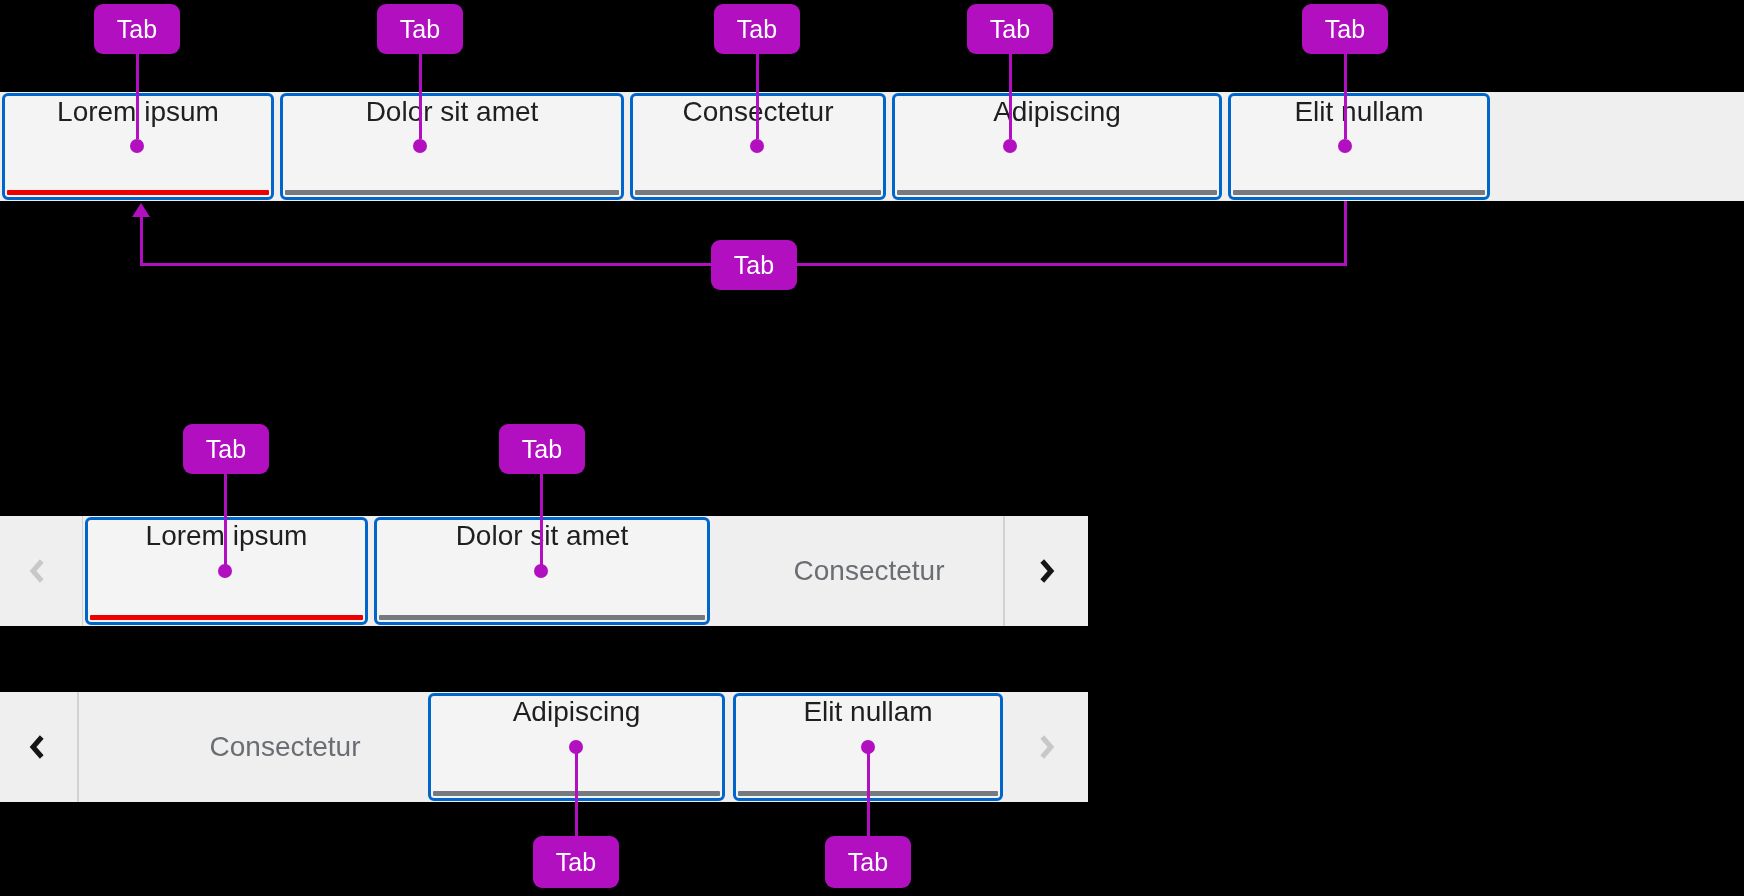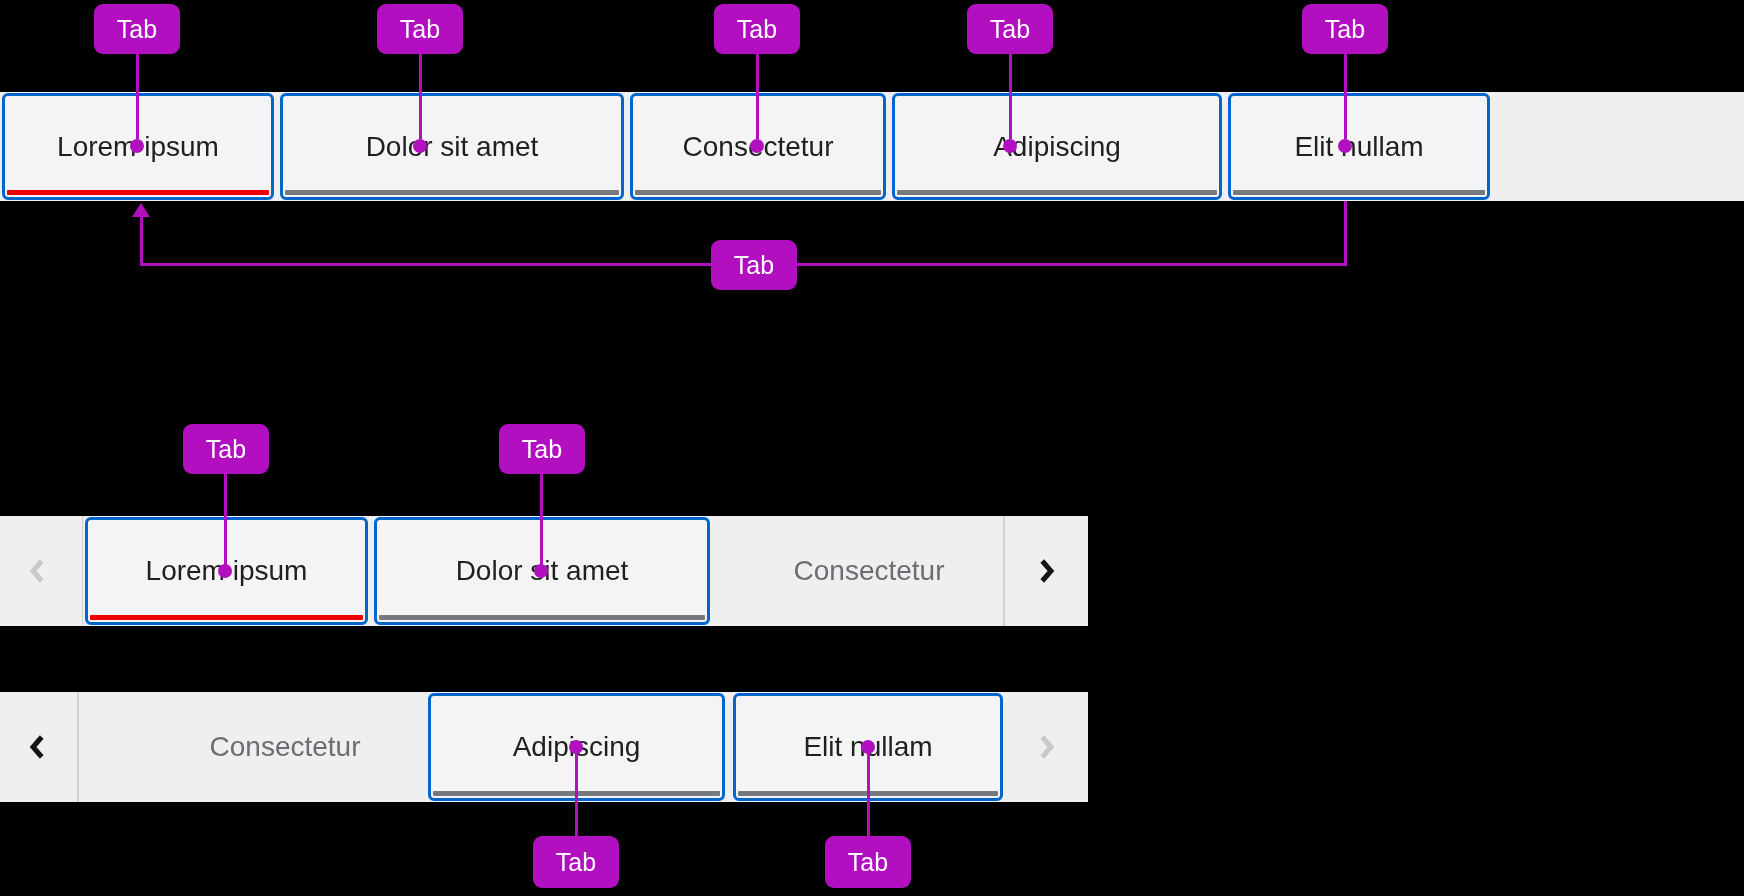--- a/index.html
+++ b/index.html
@@ -7,21 +7,21 @@
     position:relative;width:1744px;height:896px;background:#000;overflow:hidden;
     font-family:"Liberation Sans",sans-serif;
     --annotation:#b10fc0;--tab_border:#0066cc;--active_underline:#ee0000;
     --inactive_underline:#76797e;--bar_bg:#efefef;--tab_bg:#f4f4f4;
     --tab_text:#1f1f1f;--muted_text:#6a6e73;--divider:#d2d2d2;
     --icon_dark:#151515;--icon_disabled:#c8c8c8;
   }
   .bar{position:absolute;background:var(--bar_bg);}
   .tab{
     position:absolute;box-sizing:border-box;border:3px solid var(--tab_border);
-    border-radius:6px;background:var(--tab_bg);display:flex;align-items:center;
+    border-radius:6px;background:var(--tab_bg);display:flex;
     justify-content:center;font-size:28px;color:var(--tab_text);z-index:2;cursor:pointer;
   }
   .ul{position:absolute;left:2px;right:2px;bottom:2px;height:5px;border-radius:1px;}
   .ul.active{background:var(--active_underline);}
   .ul.inactive{background:var(--inactive_underline);}
   .overflow-tab{
     position:absolute;display:flex;align-items:center;justify-content:center;
     font-size:28px;color:var(--muted_text);z-index:1;cursor:pointer;
   }
   .badge{

